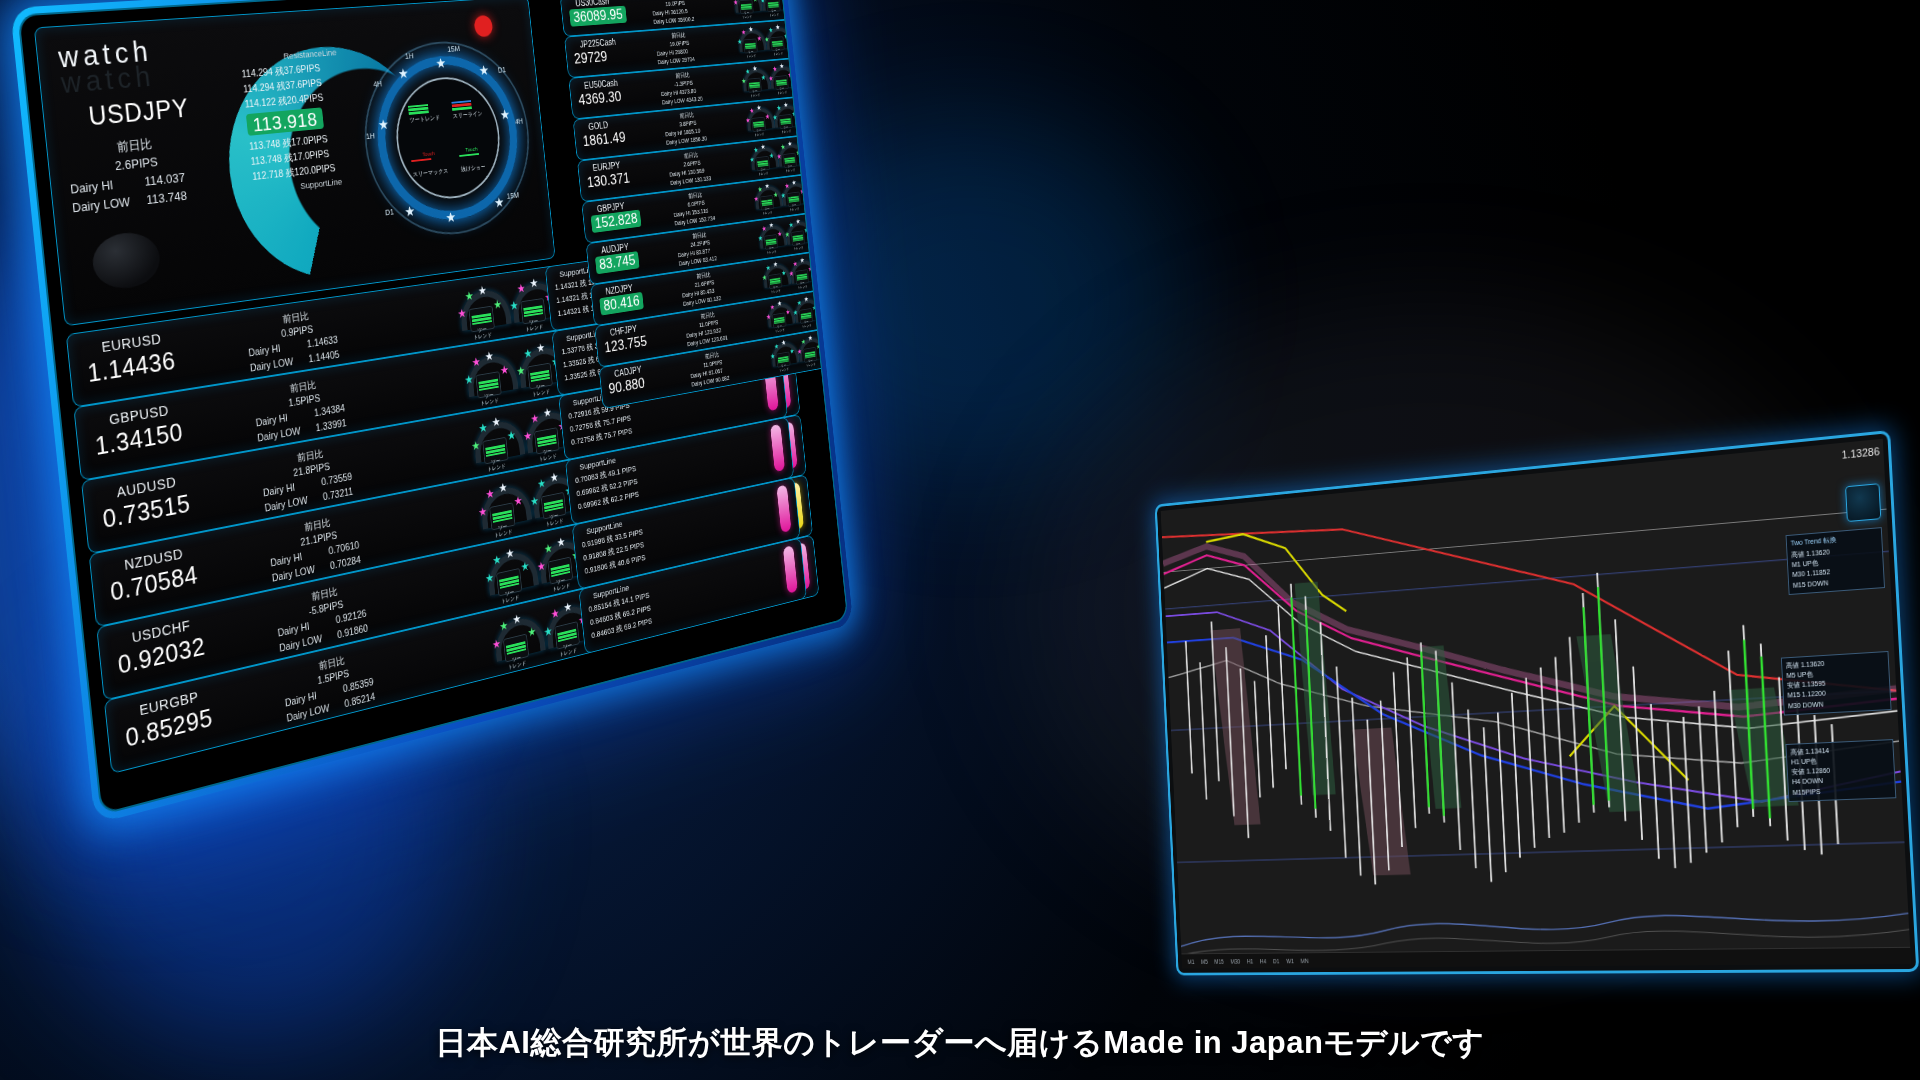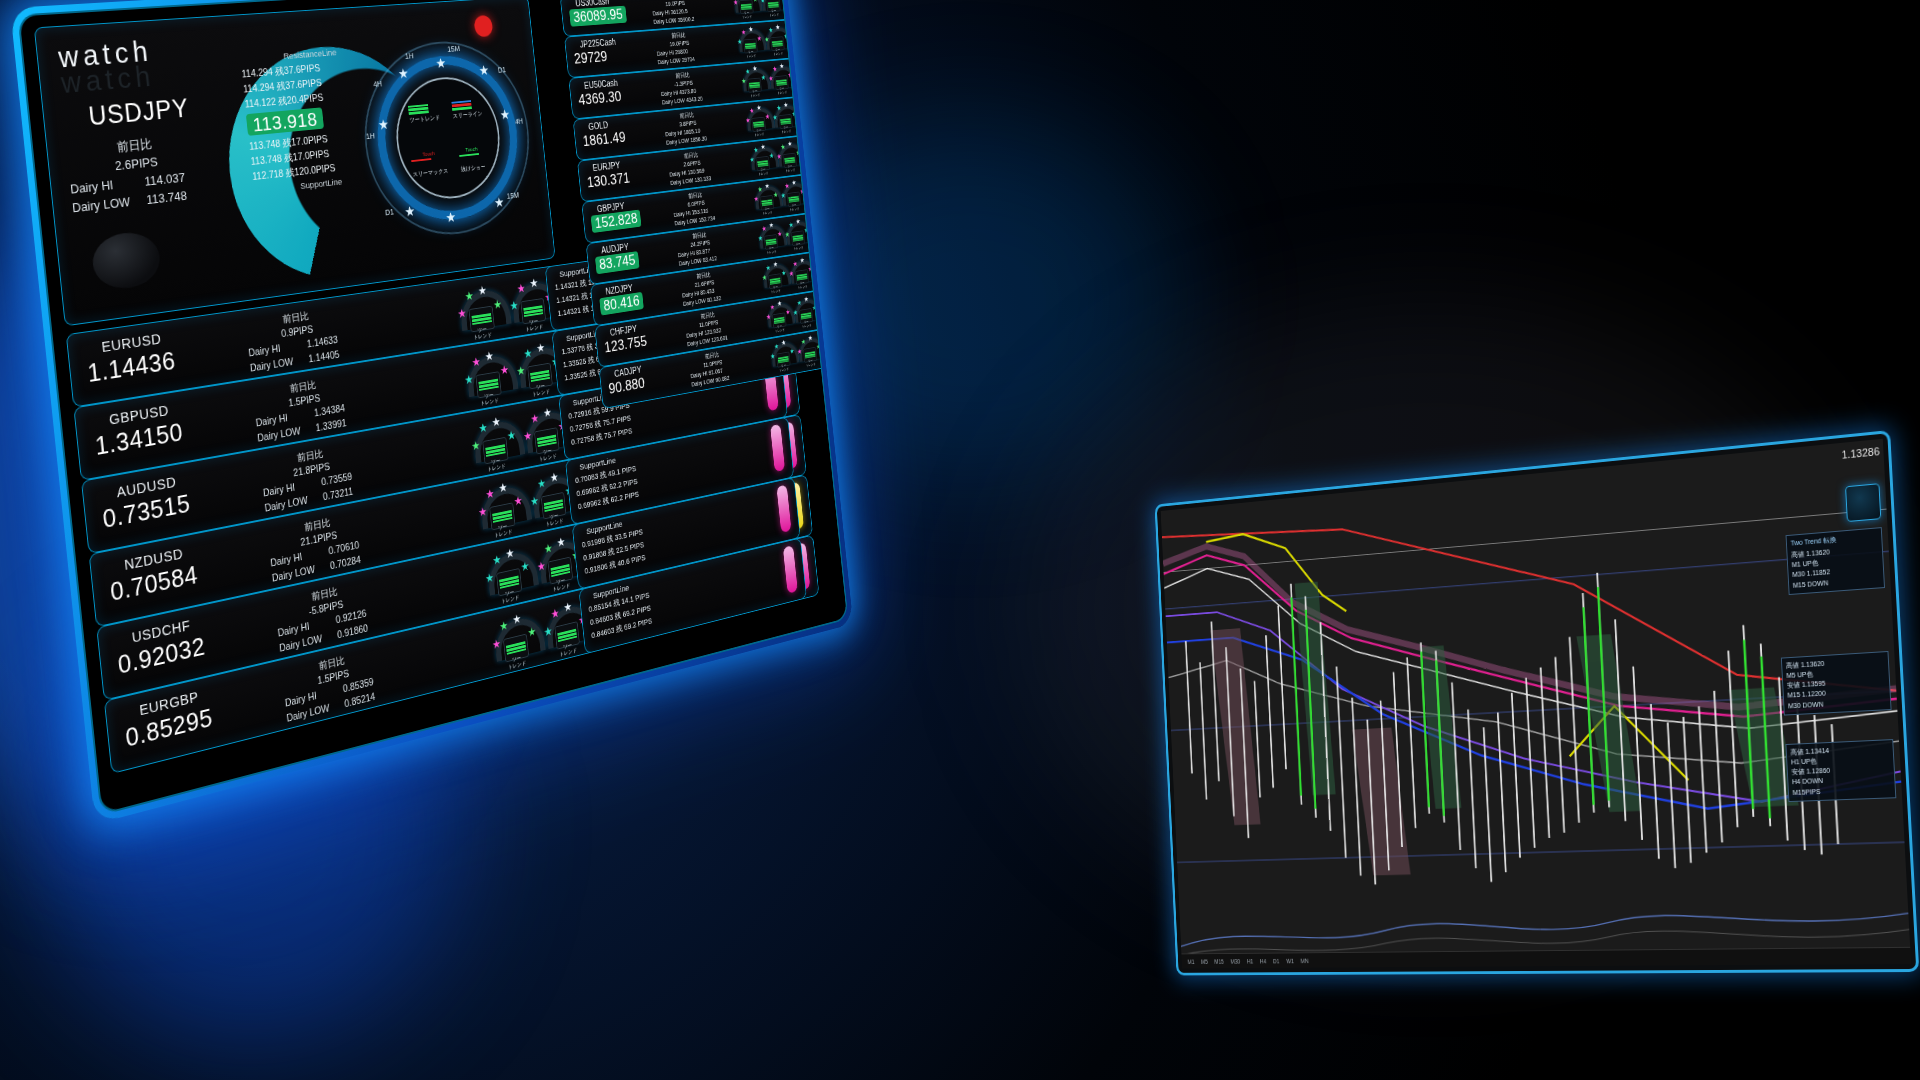--- a/index.html
+++ b/index.html
@@ -1192,14 +1192,15 @@
             <span>H1</span>
             <span>H4</span>
             <span>D1</span>
             <span>W1</span>
             <span>MN</span>
           </div>
       </div>
     </div>
   </div>
 
+  <div id="footline">日本AI総合研究所が世界のトレーダーへ届けるMade in Japanモデルです</div>
 
 </div>
 
 </body></html>

